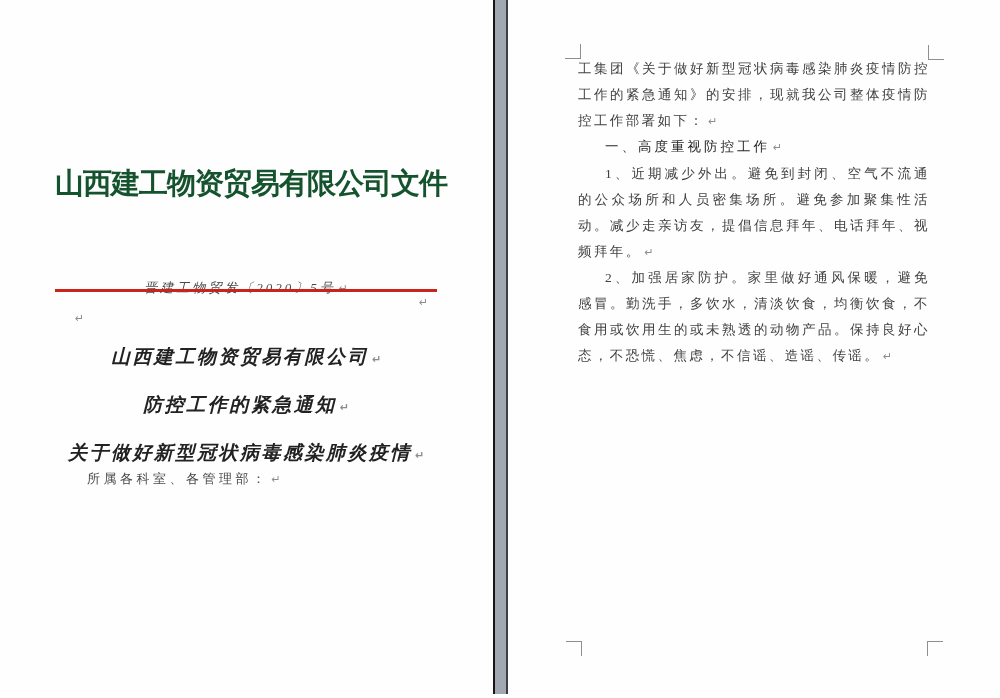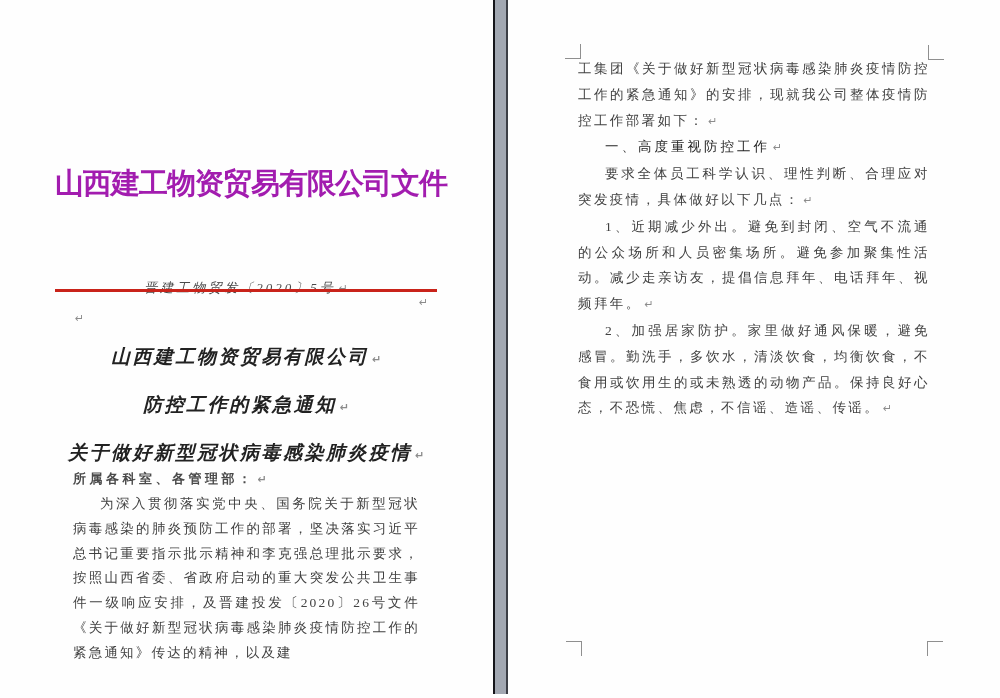--- a/index.html
+++ b/index.html
@@ -16,39 +16,39 @@
   .divider{
     position:absolute;left:493px;top:0;width:11px;height:694px;
     background:#a2a8b2;border-left:2px solid #15151a;border-right:2px solid #3c3f46;
   }
 
   
   .letterhead{
     position:absolute;left:55px;top:164px;width:382px;
     font-family:"Liberation Sans","DejaVu Sans",sans-serif;
     font-weight:bold;font-size:29px;letter-spacing:-1px;
-    color:#a21caf;text-align:center;white-space:nowrap;
+    color:#14532d;text-align:center;white-space:nowrap;
   }
   .docnum-row{
     position:absolute;left:55px;top:279px;width:382px;text-align:center;
     font-size:13px;letter-spacing:3px;color:#4a4a4a;white-space:nowrap;font-style:italic;
   }
   .red-line{
     position:absolute;left:55px;top:289px;width:382px;height:3px;
     background:#c9231a;
   }
   .doc-title{
     position:absolute;left:40px;top:334px;width:412px;text-align:center;
     font-family:"Liberation Sans","DejaVu Sans",sans-serif;
     font-weight:bold;font-size:19px;letter-spacing:2.5px;color:#222;font-style:italic;
   }
   .doc-title .title-line{line-height:45px;white-space:nowrap;}
   .salutation{
-    position:absolute;left:73px;top:470px;
-    font-size:13px;letter-spacing:3.5px;color:#4a4a4a;white-space:nowrap;font-weight:bold;
+    position:absolute;left:87px;top:470px;
+    font-size:13px;letter-spacing:3.5px;color:#4a4a4a;white-space:nowrap;
   }
   .left-body{
     position:absolute;left:73px;top:492px;width:347px;
     font-size:13.5px;letter-spacing:2.2px;line-height:24.8px;
     text-align:justify;text-indent:2em;color:#414141;
   }
 
   
   .right-body{
     position:absolute;left:70px;top:56px;width:352px;
@@ -104,33 +104,31 @@
       </div>
       <div class="title-line">
         <span>关于做好新型冠状病毒感染肺炎疫情</span><span class="pmark">↵</span>
       </div>
     </div>
 
     <div class="salutation">
       <span>所属各科室、各管理部：</span><span class="pmark">↵</span>
     </div>
 
-    <div class="left-body">为深入贯彻落实党中央、国务院关于新型冠状病毒感染的肺炎预防工作的部署，坚决落实习近平总书记重要指示批示精神和李克强总理批示要求，按照山西省委、省政府启动的重大突发公共卫生事件一级响应安排，及晋建投发〔2020〕26号文件《关于做好新型冠状病毒感染肺炎疫情防控工作的紧急通知》传达的精神，以及建</div>
   </section>
 
   <div class="divider"></div>
 
   <section class="page page-right">
     <div class="corner tl"></div>
     <div class="corner tr"></div>
     <div class="corner bl"></div>
     <div class="corner br"></div>
 
     <div class="right-body">
         <div class="para no-indent">工集团《关于做好新型冠状病毒感染肺炎疫情防控工作的紧急通知》的安排，现就我公司整体疫情防控工作部署如下：<span class="pmark">↵</span></div>
         <div class="heading para">一、高度重视防控工作<span class="pmark">↵</span></div>
-        <div class="para">要求全体员工科学认识、理性判断、合理应对突发疫情，具体做好以下几点：<span class="pmark">↵</span></div>
         <div class="para">1、近期减少外出。避免到封闭、空气不流通的公众场所和人员密集场所。避免参加聚集性活动。减少走亲访友，提倡信息拜年、电话拜年、视频拜年。<span class="pmark">↵</span></div>
         <div class="para">2、加强居家防护。家里做好通风保暖，避免感冒。勤洗手，多饮水，清淡饮食，均衡饮食，不食用或饮用生的或未熟透的动物产品。保持良好心态，不恐慌、焦虑，不信谣、造谣、传谣。<span class="pmark">↵</span></div>
       </div>
   </section>
 
 </div>
 
 </body></html>

